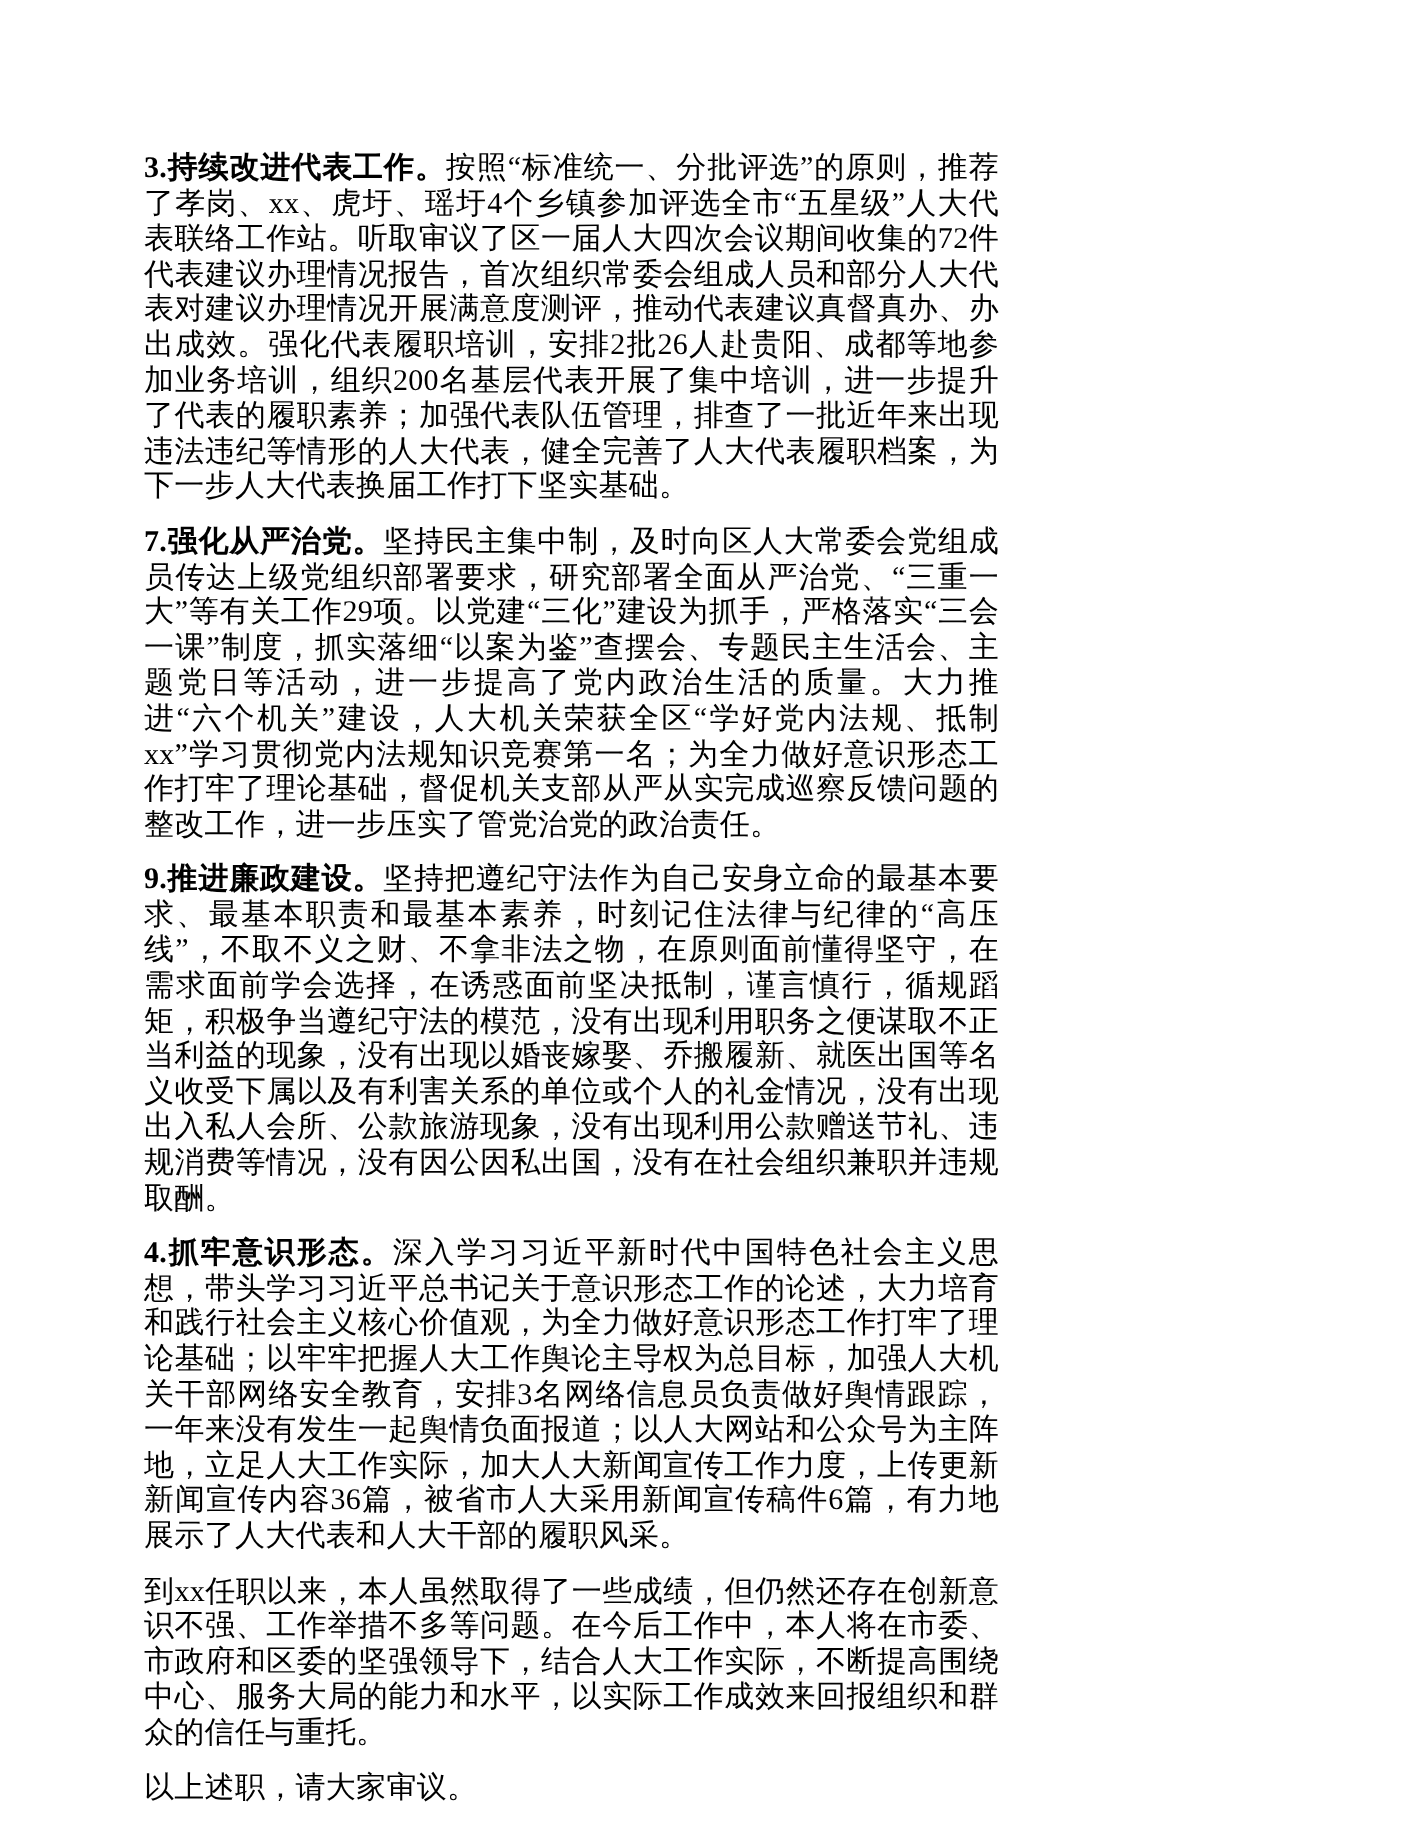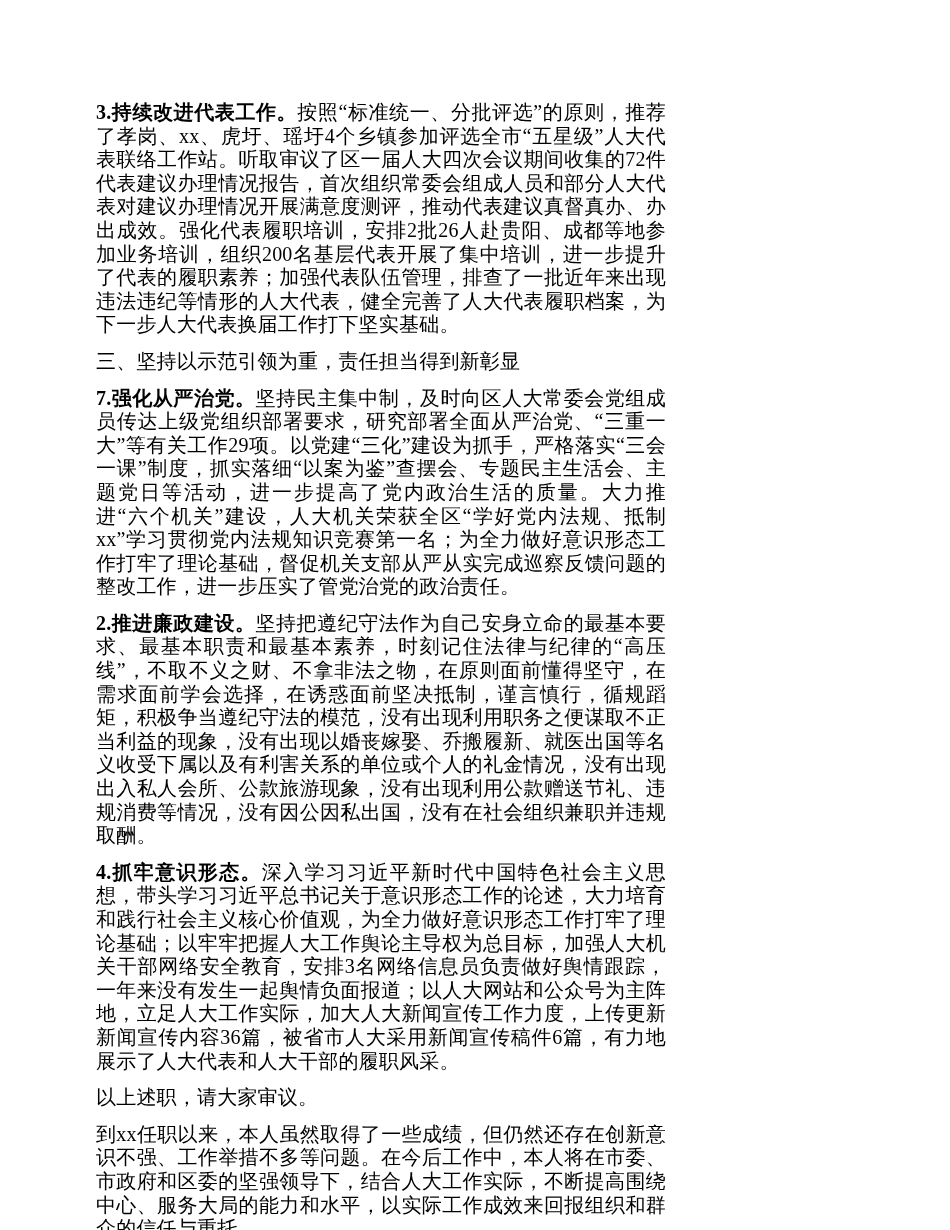--- a/index.html
+++ b/index.html
@@ -37,27 +37,26 @@
   }
 </style>
 </head>
 <body>
 
 <div class="page">
   <div class="doc">
 
     <p><span class="lead">3.持续改进代表工作。</span><span>按照“标准统一、分批评选”的原则，推荐了孝岗、xx、虎圩、瑶圩4个乡镇参加评选全市“五星级”人大代表联络工作站。听取审议了区一届人大四次会议期间收集的72件代表建议办理情况报告，首次组织常委会组成人员和部分人大代表对建议办理情况开展满意度测评，推动代表建议真督真办、办出成效。强化代表履职培训，安排2批26人赴贵阳、成都等地参加业务培训，组织200名基层代表开展了集中培训，进一步提升了代表的履职素养；加强代表队伍管理，排查了一批近年来出现违法违纪等情形的人大代表，健全完善了人大代表履职档案，为下一步人大代表换届工作打下坚实基础。</span></p>
 
-    <p class="heading">三、坚持以示范引领为重，责任担当得到新彰显</p>
 
     <p><span class="lead">7.强化从严治党。</span><span>坚持民主集中制，及时向区人大常委会党组成员传达上级党组织部署要求，研究部署全面从严治党、“三重一大”等有关工作29项。以党建“三化”建设为抓手，严格落实“三会一课”制度，抓实落细“以案为鉴”查摆会、专题民主生活会、主题党日等活动，进一步提高了党内政治生活的质量。大力推进“六个机关”建设，人大机关荣获全区“学好党内法规、抵制xx”学习贯彻党内法规知识竞赛第一名；为全力做好意识形态工作打牢了理论基础，督促机关支部从严从实完成巡察反馈问题的整改工作，进一步压实了管党治党的政治责任。</span></p>
 
-    <p><span class="lead">2.推进廉政建设。</span><span>坚持把遵纪守法作为自己安身立命的最基本要求、最基本职责和最基本素养，时刻记住法律与纪律的“高压线”，不取不义之财、不拿非法之物，在原则面前懂得坚守，在需求面前学会选择，在诱惑面前坚决抵制，谨言慎行，循规蹈矩，积极争当遵纪守法的模范，没有出现利用职务之便谋取不正当利益的现象，没有出现以婚丧嫁娶、乔搬履新、就医出国等名义收受下属以及有利害关系的单位或个人的礼金情况，没有出现出入私人会所、公款旅游现象，没有出现利用公款赠送节礼、违规消费等情况，没有因公因私出国，没有在社会组织兼职并违规取酬。</span></p>
+    <p><span class="lead">9.推进廉政建设。</span><span>坚持把遵纪守法作为自己安身立命的最基本要求、最基本职责和最基本素养，时刻记住法律与纪律的“高压线”，不取不义之财、不拿非法之物，在原则面前懂得坚守，在需求面前学会选择，在诱惑面前坚决抵制，谨言慎行，循规蹈矩，积极争当遵纪守法的模范，没有出现利用职务之便谋取不正当利益的现象，没有出现以婚丧嫁娶、乔搬履新、就医出国等名义收受下属以及有利害关系的单位或个人的礼金情况，没有出现出入私人会所、公款旅游现象，没有出现利用公款赠送节礼、违规消费等情况，没有因公因私出国，没有在社会组织兼职并违规取酬。</span></p>
 
     <p><span class="lead">4.抓牢意识形态。</span><span>深入学习习近平新时代中国特色社会主义思想，带头学习习近平总书记关于意识形态工作的论述，大力培育和践行社会主义核心价值观，为全力做好意识形态工作打牢了理论基础；以牢牢把握人大工作舆论主导权为总目标，加强人大机关干部网络安全教育，安排3名网络信息员负责做好舆情跟踪，一年来没有发生一起舆情负面报道；以人大网站和公众号为主阵地，立足人大工作实际，加大人大新闻宣传工作力度，上传更新新闻宣传内容36篇，被省市人大采用新闻宣传稿件6篇，有力地展示了人大代表和人大干部的履职风采。</span></p>
 
+    <p><span>到xx任职以来，本人虽然取得了一些成绩，但仍然还存在创新意识不强、工作举措不多等问题。在今后工作中，本人将在市委、市政府和区委的坚强领导下，结合人大工作实际，不断提高围绕中心、服务大局的能力和水平，以实际工作成效来回报组织和群众的信任与重托。</span></p>
+
     <p><span>以上述职，请大家审议。</span></p>
-
-    <p><span>到xx任职以来，本人虽然取得了一些成绩，但仍然还存在创新意识不强、工作举措不多等问题。在今后工作中，本人将在市委、市政府和区委的坚强领导下，结合人大工作实际，不断提高围绕中心、服务大局的能力和水平，以实际工作成效来回报组织和群众的信任与重托。</span></p>
 
 
   </div>
 </div>
 
 </body></html>

